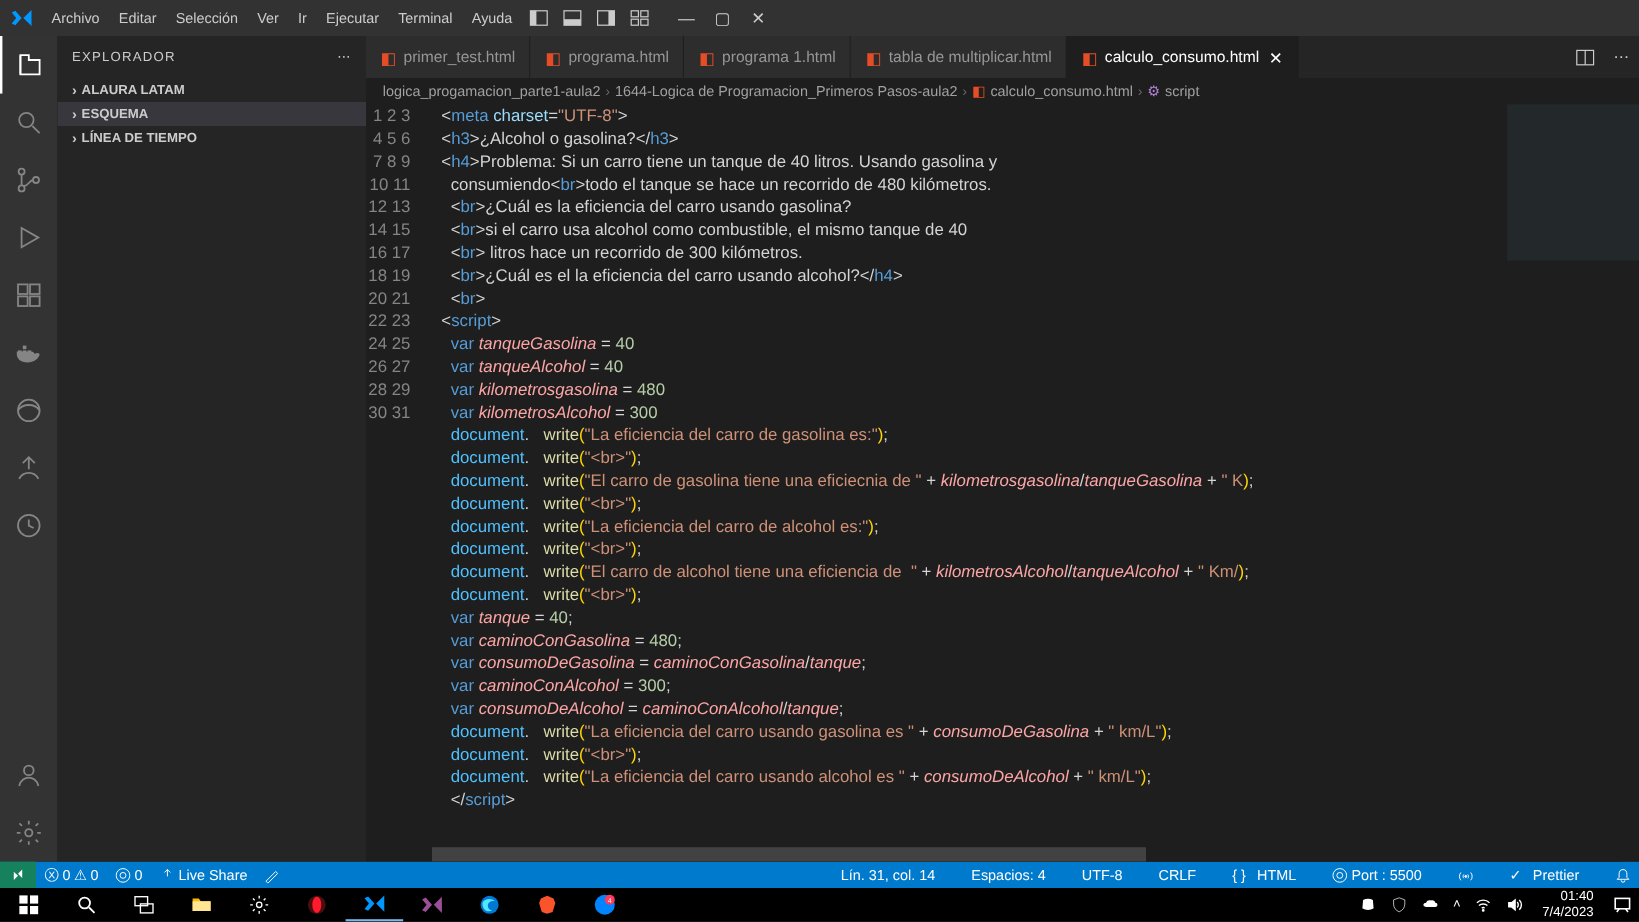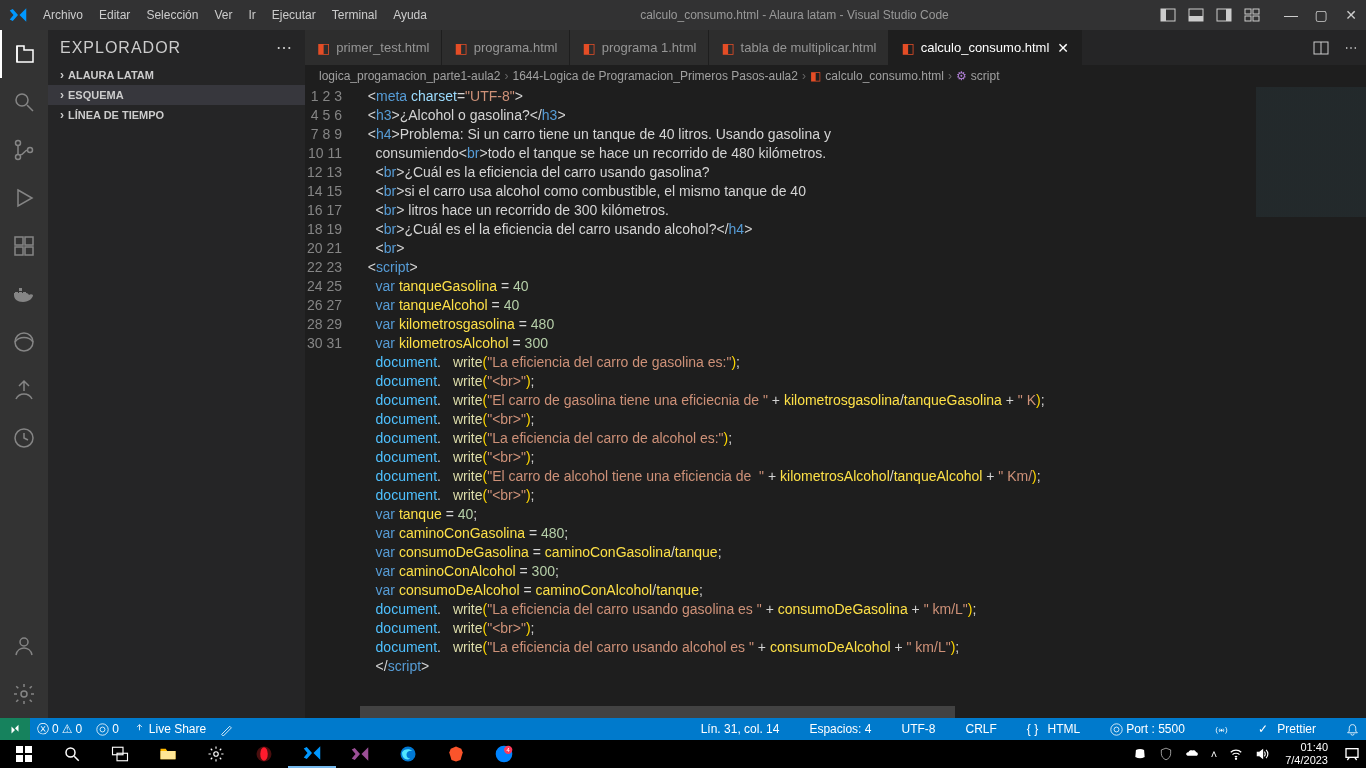--- a/index.html
+++ b/index.html
@@ -12,21 +12,21 @@
 .titlebar .wincontrols { display:flex; }
 .titlebar .wincontrols div { width:30px; height:30px; display:flex; justify-content:center; align-items:center; font-size:14px; color:#ccc; }
 .titlebar .layouts div { width:28px; height:30px; display:flex; justify-content:center; align-items:center; }
 .titlebar .layouts { display:flex; margin-right:10px; }
 .main { display:flex; height:688px; }
 .activitybar { width:48px; background:#333333; display:flex; flex-direction:column; justify-content:space-between; }
 .activitybar .top, .activitybar .bottom { display:flex; flex-direction:column; }
 .activitybar .item { height:48px; display:flex; justify-content:center; align-items:center; color:#858585; font-size:22px; }
 .activitybar .item.active { color:#fff; border-left:2px solid #fff; }
 .sidebar { width:257px; background:#252526; display:flex; flex-direction:column; }
-.sidebar .header { height:35px; display:flex; align-items:center; justify-content:space-between; padding:0 12px; font-size:16px; color:#ccc; letter-spacing:1px;gap:34px; }
+.sidebar .header { height:35px; display:flex; align-items:center; justify-content:space-between; padding:0 12px; font-size:11px; color:#ccc; letter-spacing:1px;gap:34px; }
 .sidebar .section { padding:3px 12px; font-size:11px; font-weight:700; cursor:default; display:flex; align-items:center; }
 .sidebar .section .chevron { margin-right:4px; font-size:12px; color:#ccc; }
 .editorzone { flex:1; display:flex; flex-direction:column; background:#1e1e1e; }
 .tabs { display:flex; background:#252526; height:35px; align-items:stretch; }
 .tab { display:flex; align-items:center; padding:0 12px; font-size:13px; color:#969696; border-right:1px solid #1e1e1e; background:#2d2d2d; }
 .tab.active { background:#1e1e1e; color:#fff; }
 .tab .icon { color:#e44d26; margin-right:6px; font-size:14px; }
 .tab .close { margin-left:8px; font-size:14px;}
 .tab-actions { margin-left:auto; display:flex; align-items:center; color:#ccc; }
 .tab-actions div{ width:30px; display:flex; justify-content:center; }
@@ -37,21 +37,21 @@
 .editor { flex:1; display:flex; position:relative; font-family:Consolas,monospace; font-size:14px; }
 .gutter { width:55px; text-align:right; color:#858585; padding-right:18px; line-height:19px; padding-top:0px;}
 .code { flex:1; line-height:19px; white-space:pre; overflow:hidden; }
 .minimap { position:absolute; top:0; right:0; width:110px; height:130px; background:linear-gradient(#2a3a3f 0%, #2a3a3f 100%); opacity:0.4; }
 
 .t-tag { color:#569cd6; }
 .t-attr { color:#9cdcfe; }
 .t-str { color:#ce9178; }
 .t-txt { color:#d4d4d4; }
 .t-kw { color:#569cd6; }
-.t-var { color:#fde047; }
+.t-var { color:#fca5a5;font-style:italic; }
 .t-fn { color:#dcdcaa;margin-left:12px; }
 .t-lit{ color:#b5cea8;}
 .t-pun{ color:#d4d4d4;}
 .t-vl{ color:#4fc1ff;}
 .bracket{ color:#ffd700;}
 .statusbar { height:22px; background:#007acc; display:flex; align-items:center; color:#fff; font-size:12px; }
 .statusbar .left, .statusbar .right { display:flex; align-items:center; }
 .statusbar .right { margin-left:auto;gap:16px; }
 .statusbar .item { padding:0 7px; display:flex; align-items:center; gap:3px;}
 .statusbar .remote { background:#16825d; height:22px; padding:0 8px; display:flex; align-items:center;}
@@ -78,21 +78,20 @@
   <div class="menu">
     <span>Archivo</span>
     <span>Editar</span>
     <span>Selección</span>
     <span>Ver</span>
     <span>Ir</span>
     <span>Ejecutar</span>
     <span>Terminal</span>
     <span>Ayuda</span>
   </div>
-  <div class="title">calculo_consumo.html - Alaura latam - Visual Studio Code</div>
   <div class="layouts">
     <div>
         <svg width="16" height="16" viewBox="0 0 16 16">
           <rect x="1" y="2" width="14" height="12" fill="none" stroke="#ccc"></rect>
           <rect x="1" y="2" width="5" height="12" fill="#ccc"></rect>
         </svg>
       </div>
     <div>
         <svg width="16" height="16" viewBox="0 0 16 16">
           <rect x="1" y="2" width="14" height="12" fill="none" stroke="#ccc"></rect>

